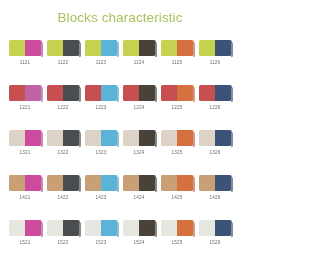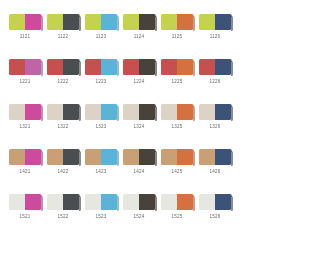--- a/index.html
+++ b/index.html
@@ -112,20 +112,21 @@
     font-family: "Liberation Sans", sans-serif;
     text-align: center;
     white-space: nowrap;
   }
 </style>
 </head>
 <body>
 
 <div id="page">
 
+  <h1 class="page-title">Blocks characteristic</h1>
 
   <div class="grid" id="grid-root">
       <div class="grid-row">
         <div class="cell">
           <div class="block-pair">
             <div class="cube left">
               <div class="top" style="background: rgb(197, 210, 79); filter: brightness(1.12);"></div>
               <div class="face" style="background: rgb(197, 210, 79);"></div>
             </div>
             <div class="cube right">

